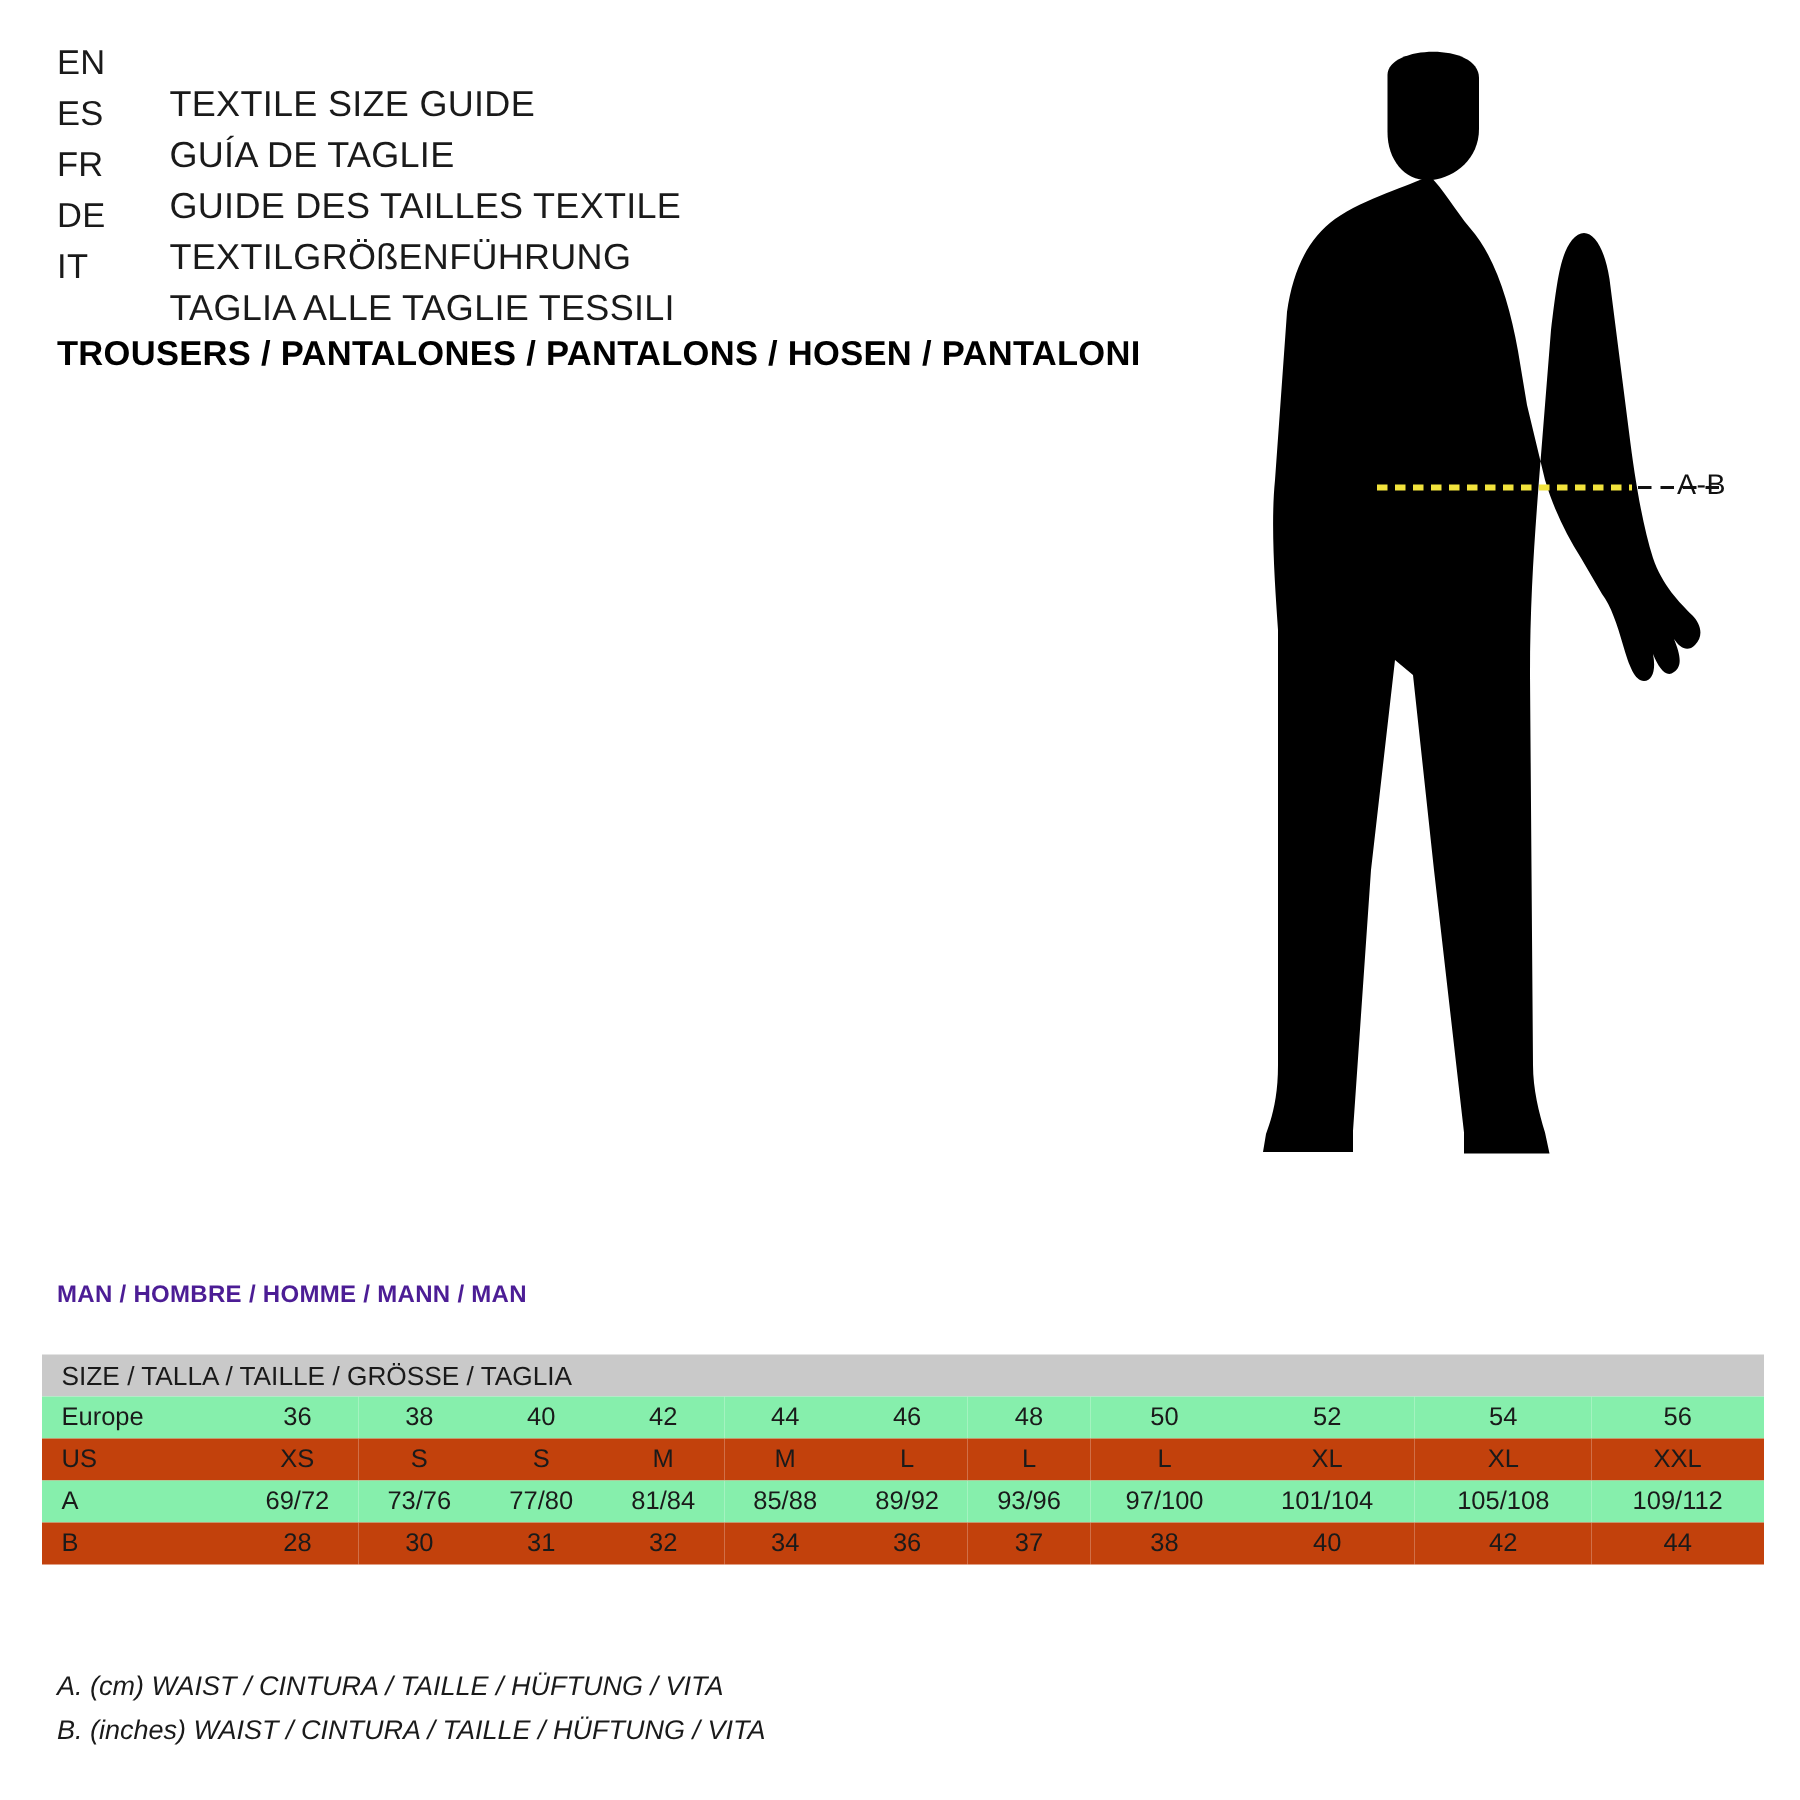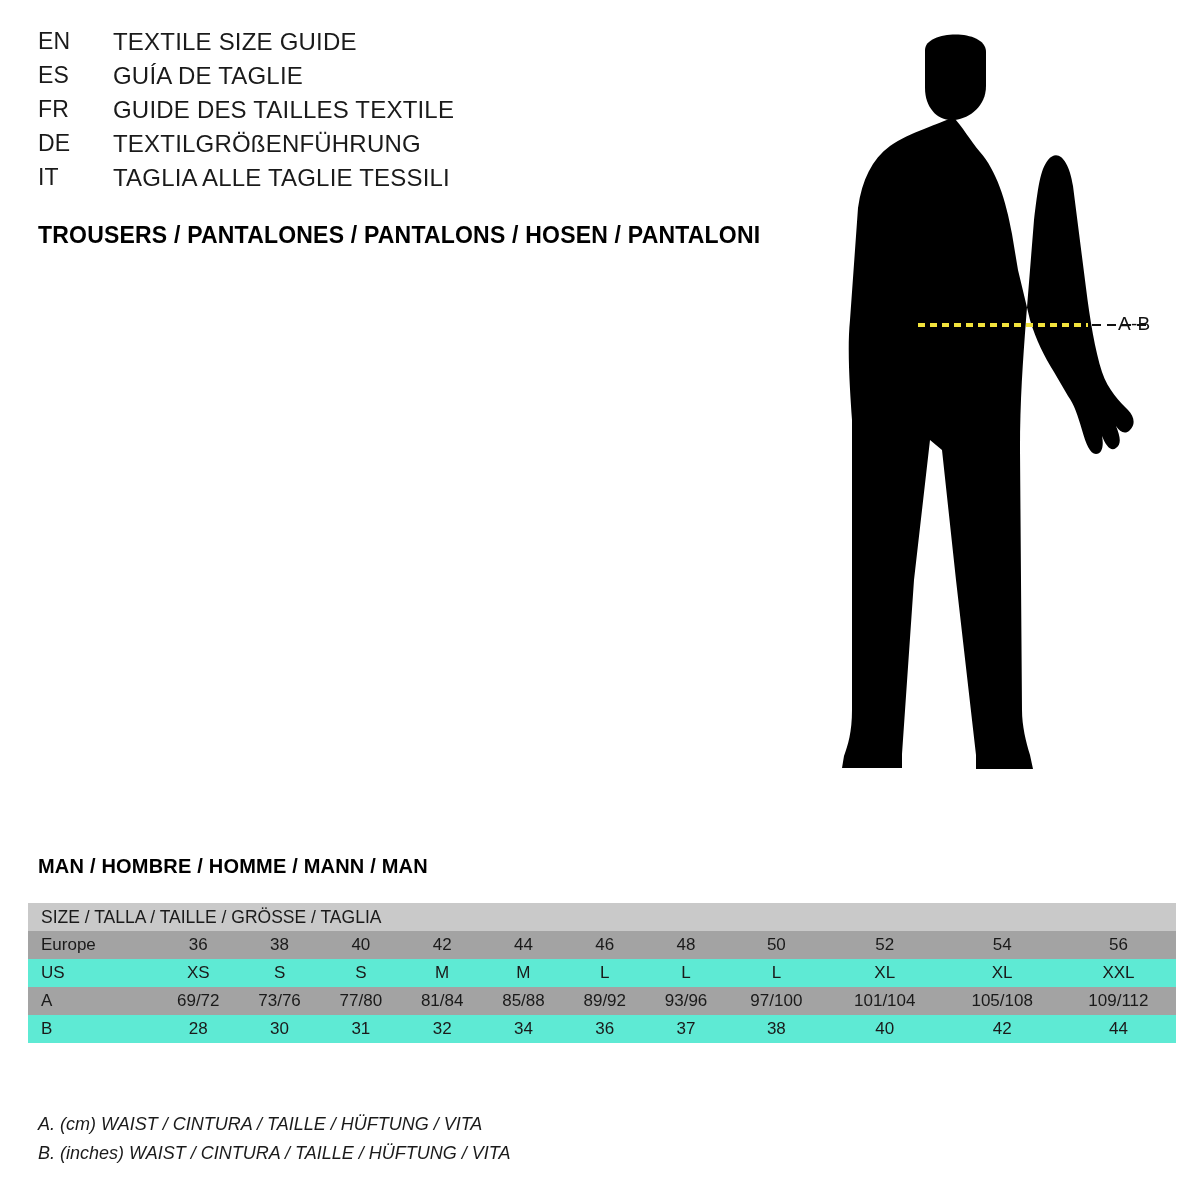--- a/index.html
+++ b/index.html
@@ -32,20 +32,21 @@
     width: 75px;
     font-size: 23px;
     letter-spacing: .2px;
     color: #1a1a1a;
   }
   .lang-title {
     font-size: 24px;
     letter-spacing: .2px;
     color: #1a1a1a;
     white-space: nowrap;
+    margin-top: 28px;
   }
   .garment-line {
     position: absolute;
     left: 38px;
     top: 222px;
     font-size: 23px;
     font-weight: bold;
     letter-spacing: .2px;
     color: #000000;
     white-space: nowrap;
@@ -68,24 +69,24 @@
     font-size: 19px;
     color: #111111;
     letter-spacing: .3px;
   }
 
   
   .section-label {
     position: absolute;
     left: 38px;
     top: 855px;
-    font-size: 20px;
+    font-size: 16px;
     font-weight: bold;
     letter-spacing: .2px;
-    color: #000000;
+    color: #4c1d95;
     white-space: nowrap;
   }
 
   table.size-table {
     position: absolute;
     left: 28px;
     top: 903px;
     width: 1148px;
     border-collapse: collapse;
     font-size: 17px;
@@ -94,22 +95,22 @@
   table.size-table td {
     padding: 0;
     height: 28px;
     vertical-align: middle;
   }
   .row-head td {
     background: #c9c9c9;
     font-size: 17.5px;
     height: 34px;
   }
-  .row-alt td { background: #5eead4; }
-  .row-plain td { background: #a3a3a3; }
+  .row-alt td { background: #c2410c; }
+  .row-plain td { background: #86efac; }
   .cell-label {
     text-align: left;
     padding-left: 13px !important;
     white-space: nowrap;
   }
   .cell-val {
     text-align: center;
     white-space: nowrap;
   }
 

